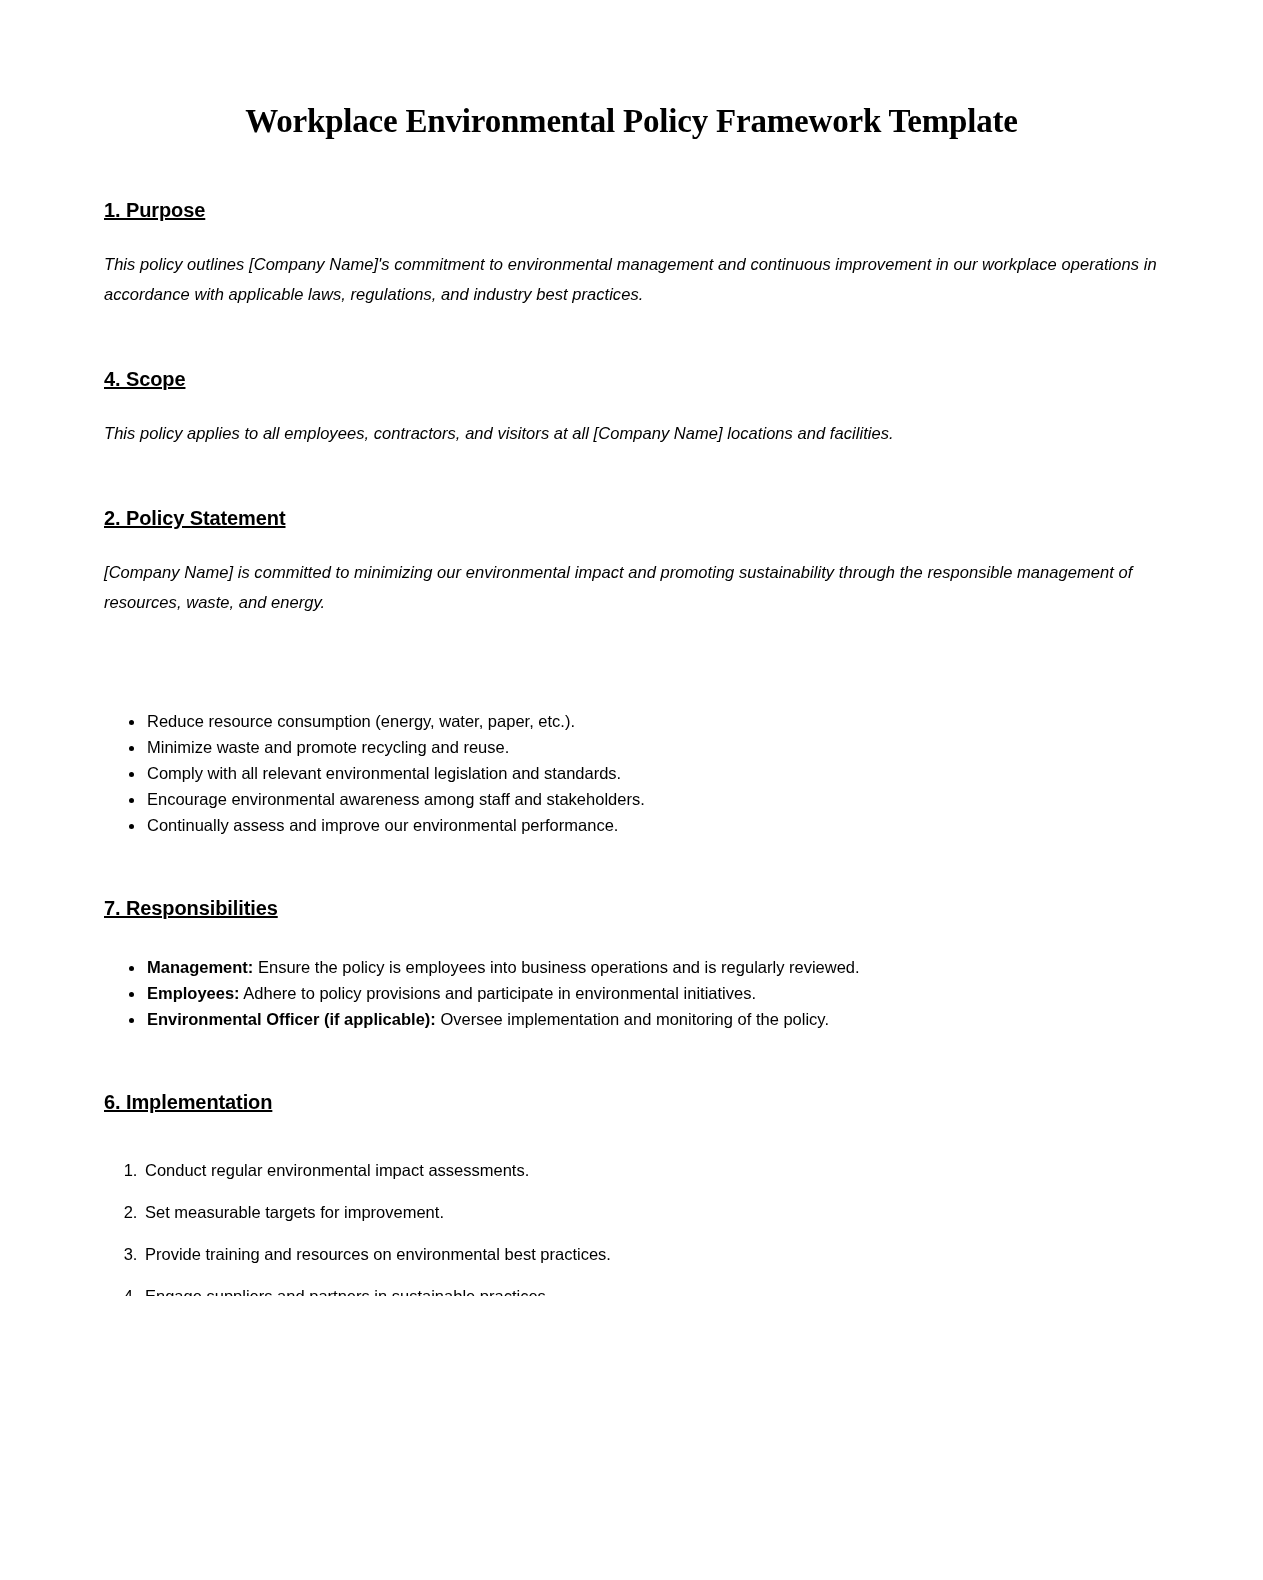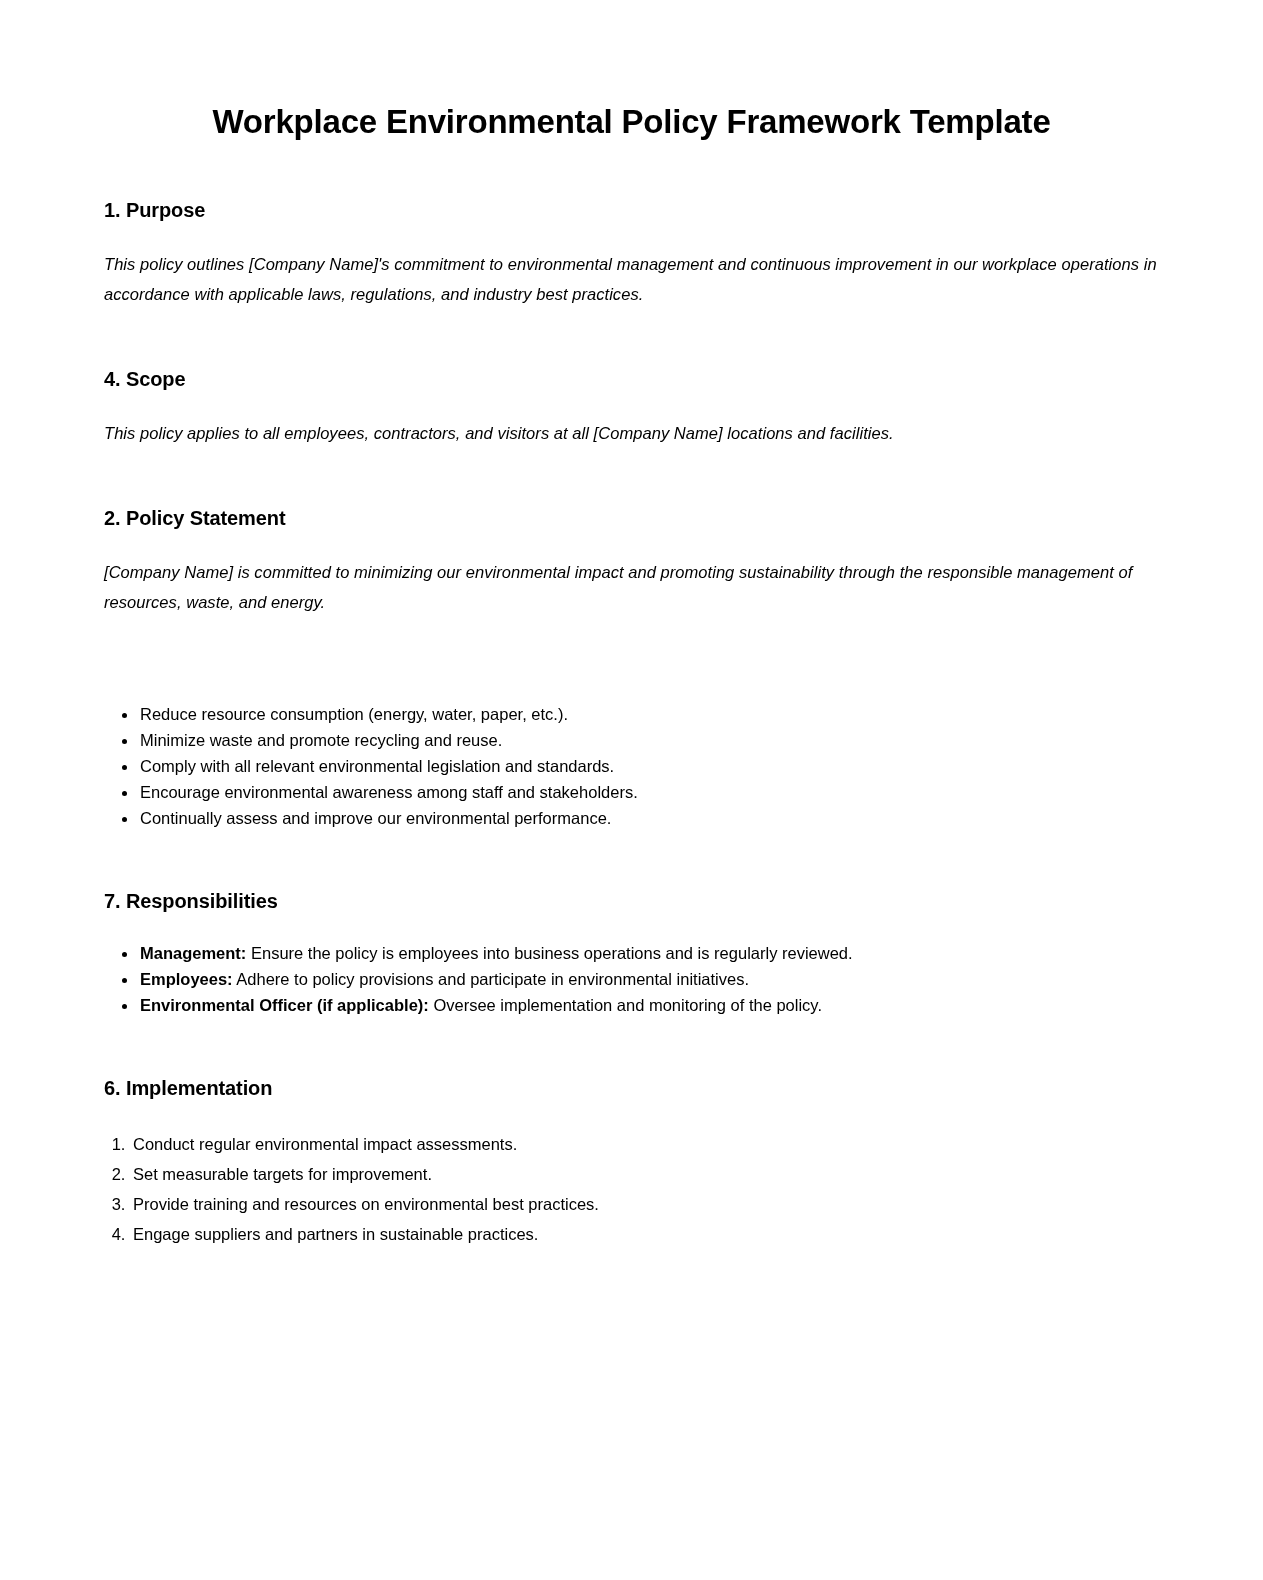--- a/index.html
+++ b/index.html
@@ -37,51 +37,53 @@
 
   .doc-title {
     margin: 0;
     padding: 0;
     font-size: 33px;
     font-weight: bold;
     line-height: 1.2;
     text-align: center;
     letter-spacing: -0.2px;
     padding-top: 102px;
+    font-family: Liberation Serif, serif;
   }
 
   .section {
     margin: 0;
   }
 
   .section-heading {
     margin: 0;
     padding: 0;
     font-size: 20px;
     font-weight: bold;
     line-height: 1.25;
     letter-spacing: -0.1px;
+    text-decoration: underline;
   }
 
   .para {
     margin: 0;
     padding: 0;
     font-size: 16.5px;
     line-height: 30px;
     letter-spacing: 0.05px;
     font-style: italic;
   }
 
   
   .sec-1 { margin-top: 56px; }
   .sec-n { margin-top: 58px; }
   .heading-gap { height: 26px; }
 
   ul.bullets {
-    margin: 0;
+    margin: 7px;
     padding: 0 0 0 34px;
     list-style-type: disc;
   }
   ul.bullets > li {
     font-size: 16.5px;
     line-height: 26px;
     margin: 0;
     padding: 0 0 0 2px;
   }
   ul.bullets > li::marker {
@@ -89,21 +91,21 @@
   }
 
   ol.numbers {
     margin: 0;
     padding: 0 0 0 22px;
     list-style-type: decimal;
   }
   ol.numbers > li {
     font-size: 16.5px;
     line-height: 26px;
-    margin: 4px;
+    margin: 16px;
     padding: 0 0 0 3px;
   }
 
   .lbl {
     font-weight: bold;
   }
 </style>
 </head>
 <body>
 

